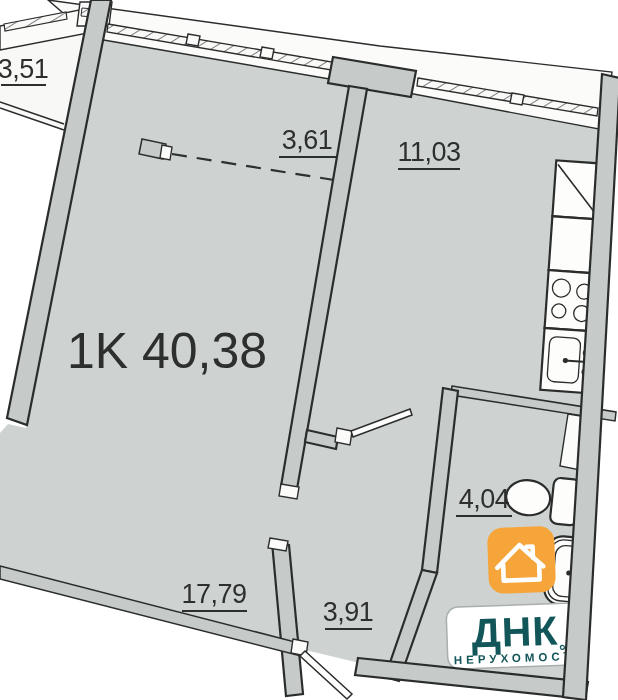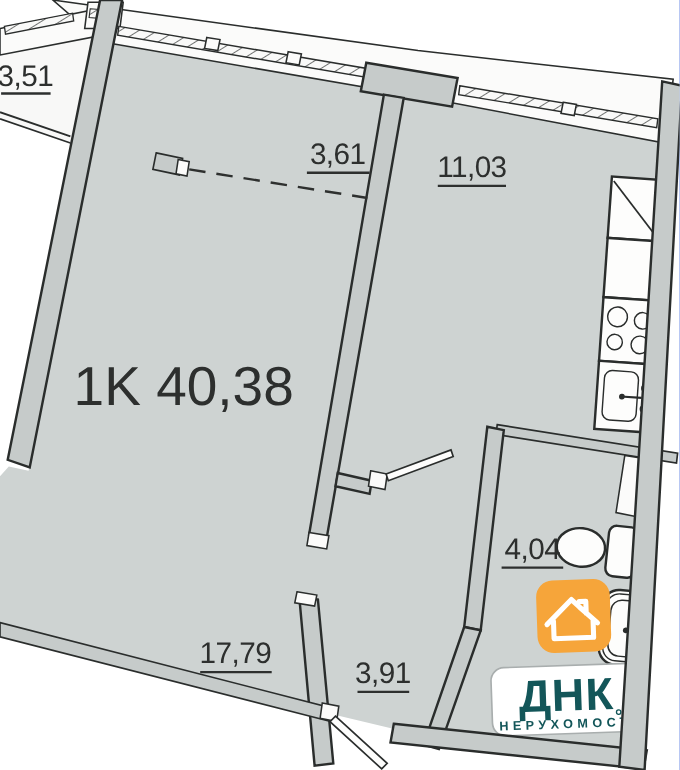--- a/index.html
+++ b/index.html
@@ -1,16 +1,16 @@
 <!DOCTYPE html>
 <html><head>
 <meta charset="utf-8">
 <style>
   html,body{margin:0;padding:0;background:#ffffff;}
-  .stage{position:relative;width:618px;height:700px;overflow:hidden;background:#1d4ed8;
+  .stage{position:relative;width:618px;height:700px;overflow:hidden;background:#eab308;
          font-family:"Liberation Sans",sans-serif;}
   svg{display:block;}
   .lbl{font-family:"Liberation Sans",sans-serif;font-size:27px;fill:#2d2f2e;letter-spacing:-0.5px;}
   .lbl-big{font-family:"Liberation Sans",sans-serif;font-size:50px;fill:#2d2f2e;letter-spacing:0px;}
   .ul{stroke:#2d2f2e;stroke-width:2.2;}
   .wall{fill:#c6cbca;stroke:#2a2d2c;stroke-width:2.2;}
   .wallthin{fill:#c6cbca;stroke:#2a2d2c;stroke-width:1.5;}
   .cap{fill:#fbfbfa;stroke:#2a2d2c;stroke-width:1.4;}
   .fixture{fill:#fdfdfc;stroke:#2a2d2c;stroke-width:2.2;}
   .fixthin{fill:none;stroke:#2a2d2c;stroke-width:1.3;}

